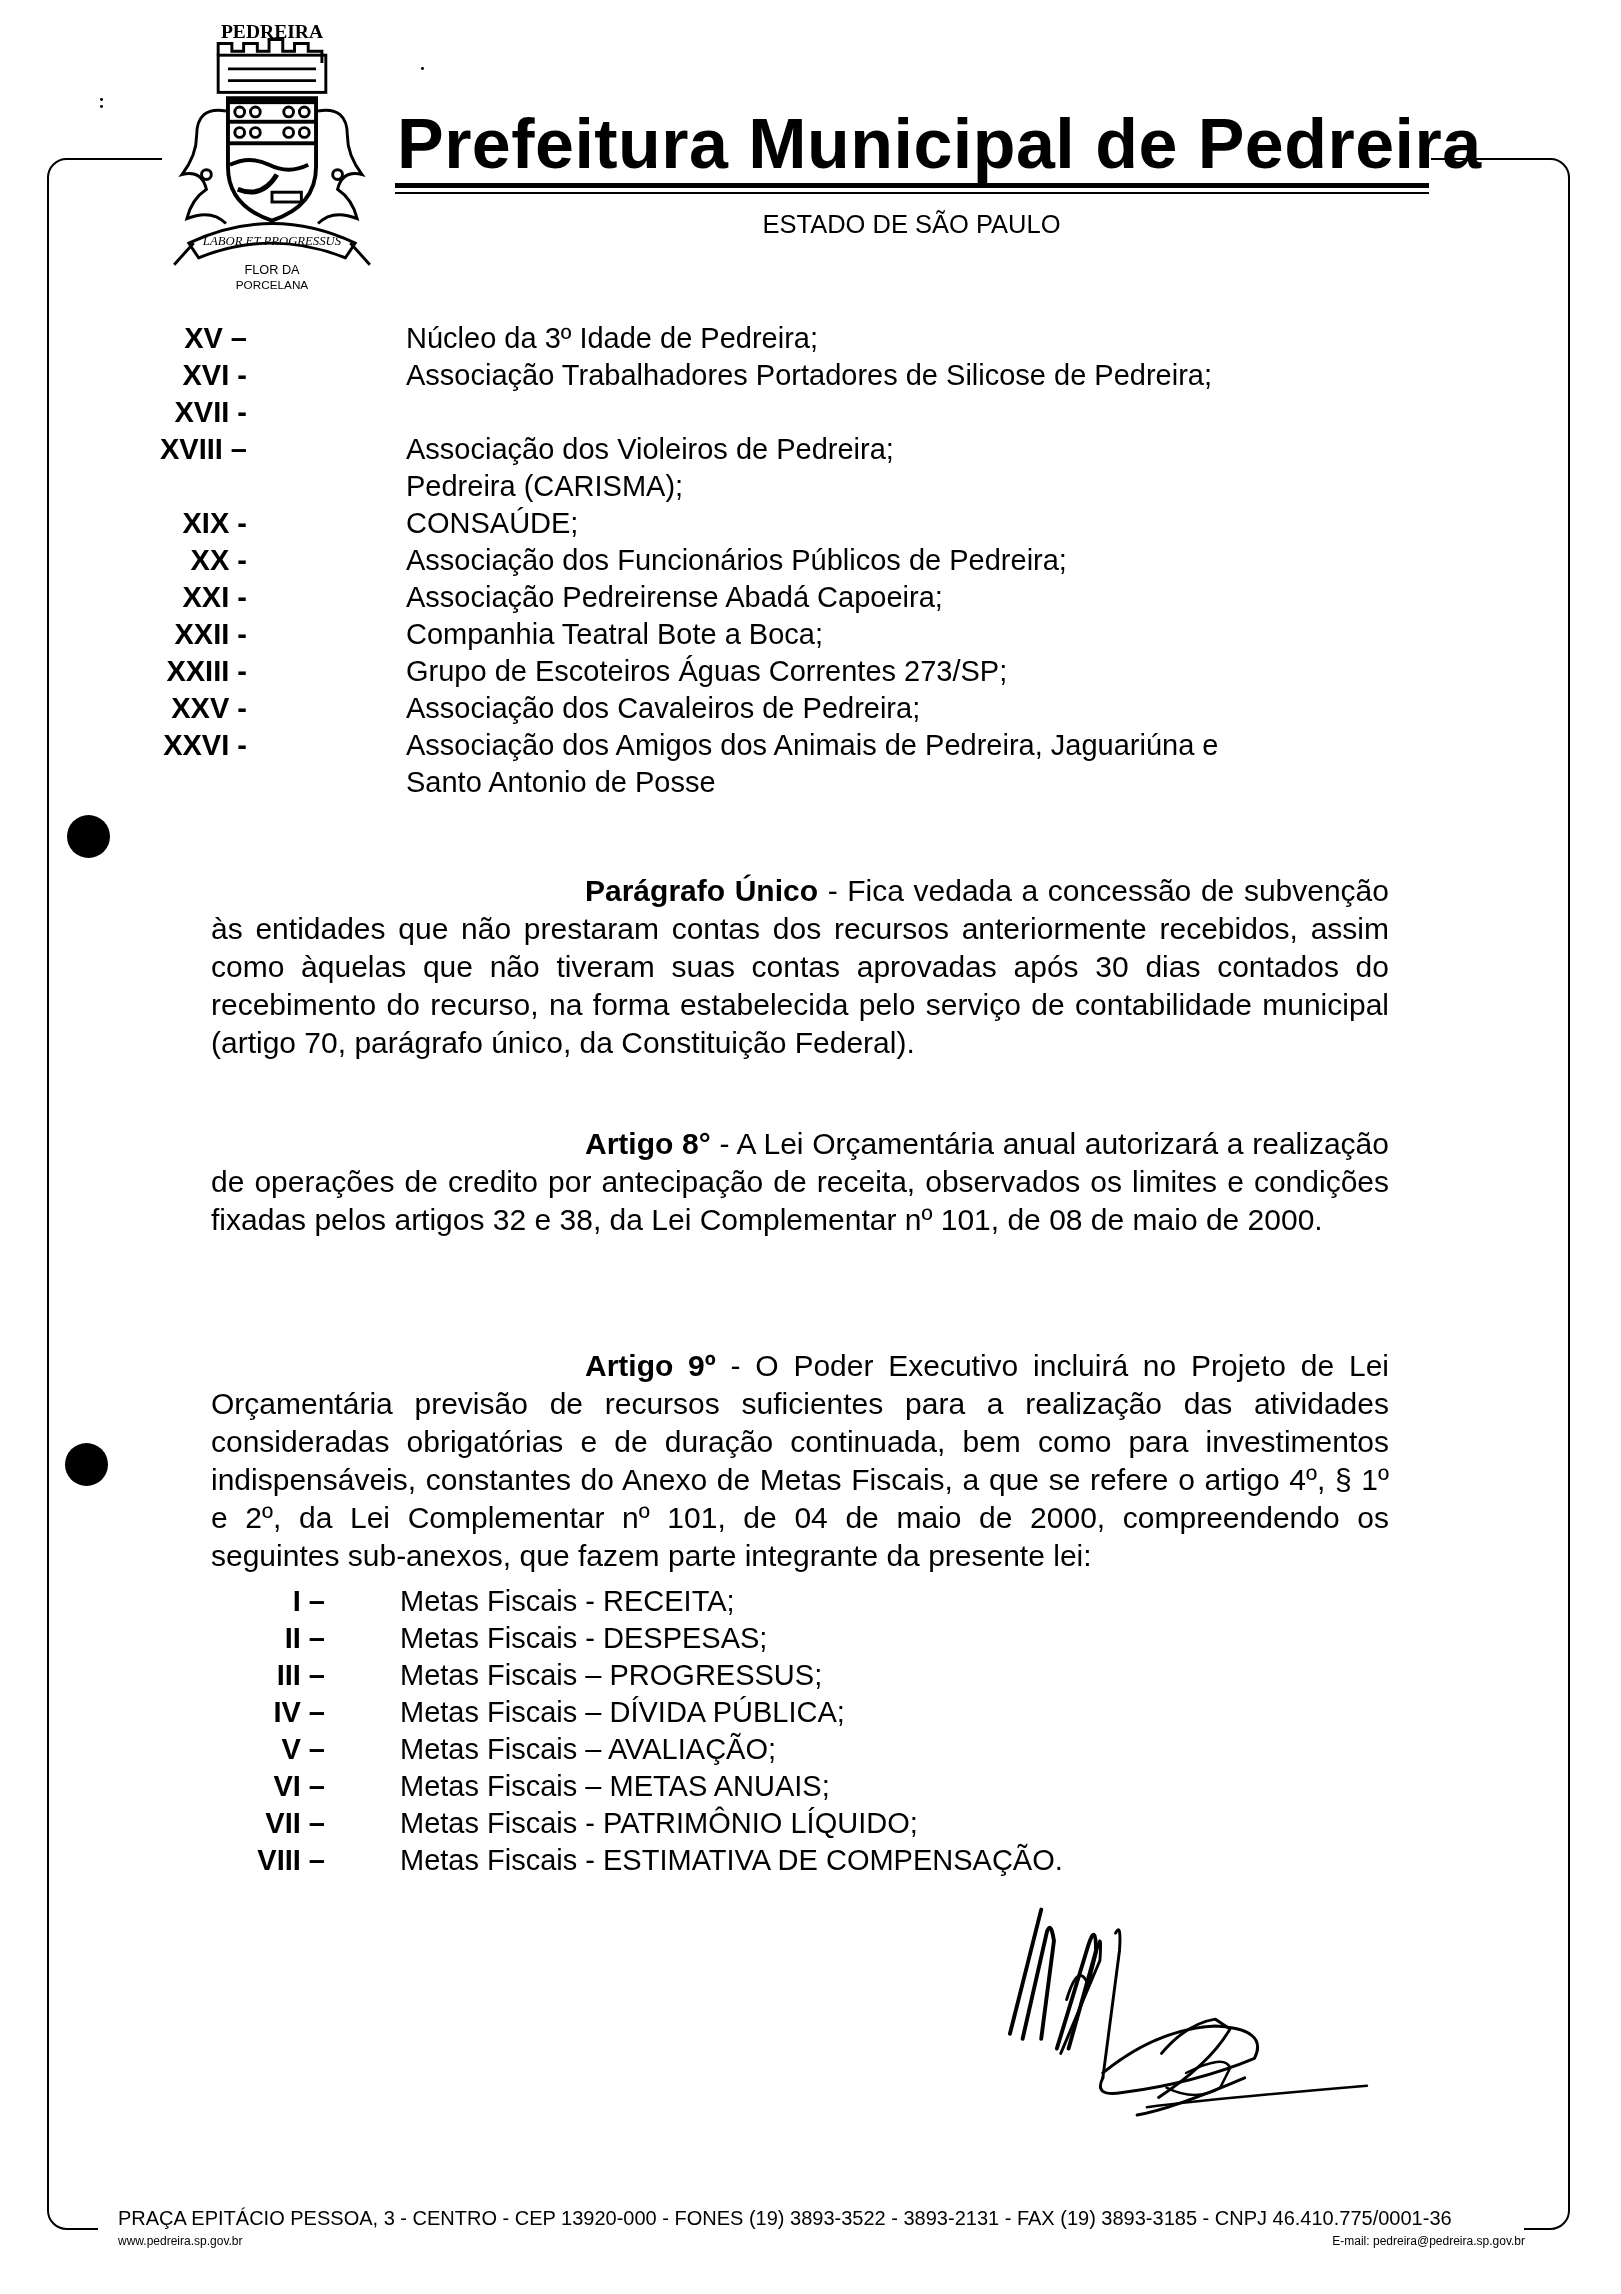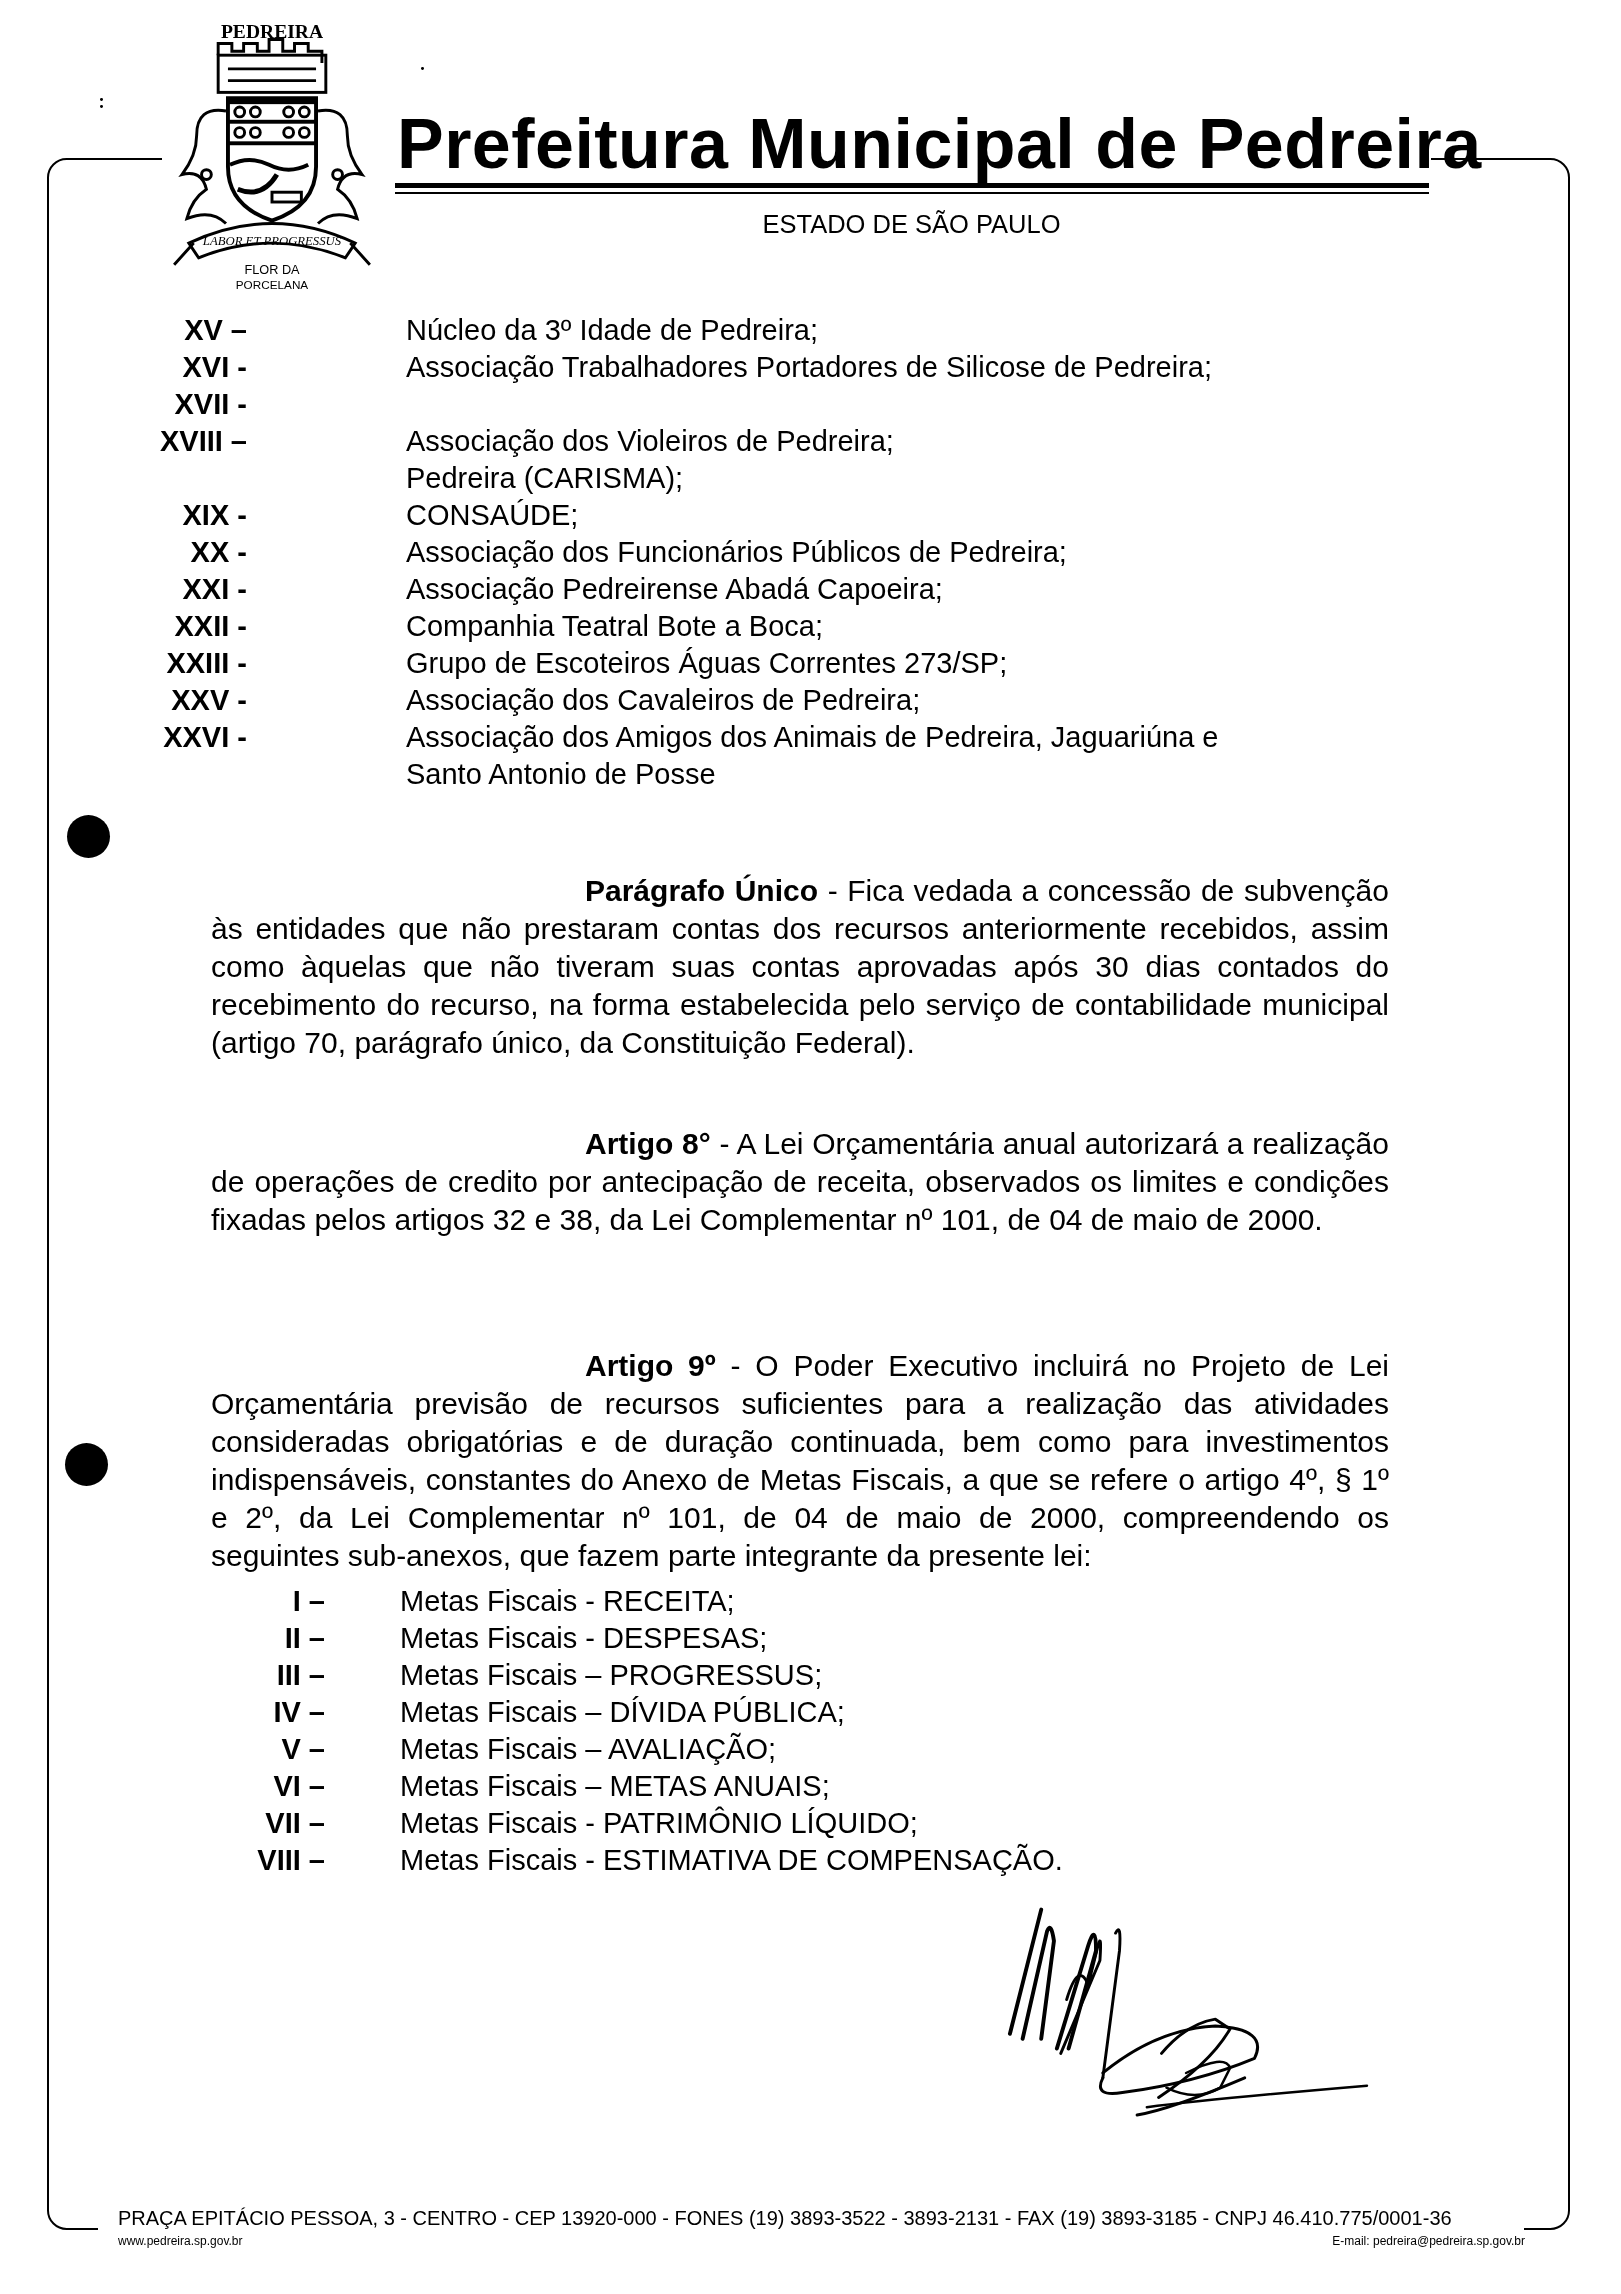--- a/index.html
+++ b/index.html
@@ -8,21 +8,21 @@
   .frame { position: absolute; left: 47px; top: 158px; width: 1523px; height: 2072px;
            border: 2.9px solid #000; border-radius: 19.6px; box-sizing: border-box; }
   .frame-mask-top { position: absolute; left: 162px; top: 147px; width: 1269px; height: 23.5px; background: #fff; }
   .frame-mask-bottom { position: absolute; left: 98px; top: 2217px; width: 1426px; height: 23.5px; background: #fff; }
   .logo { position: absolute; left: 169px; top: 17.6px; width: 206px; height: 276px; }
   .title { position: absolute; left: 397px; top: 108px; font-size: 71px; font-weight: bold;
            letter-spacing: 0.5px; line-height: 1; white-space: nowrap; transform: scaleX(0.985); transform-origin: left top; }
   .title-rule1 { position: absolute; left: 395px; top: 183px; width: 1034px; height: 4.9px; background: #000; }
   .title-rule2 { position: absolute; left: 395px; top: 192px; width: 1034px; height: 2px; background: #000; }
   .subtitle { position: absolute; left: 0; width: 1823px; top: 210px; text-align: center; font-size: 25.5px; }
-  .list { position: absolute; left: 0; top: 312px; width: 1504px; }
+  .list { position: absolute; left: 0; top: 320px; width: 1504px; }
   .li { position: relative; height: 37px; font-size: 29px; line-height: 37px; }
   .li .num { position: absolute; right: 1257px; font-weight: bold; white-space: nowrap; }
   .li .txt { position: absolute; left: 406px; white-space: nowrap; }
   .li.cont { }
   .para { position: absolute; left: 211px; width: 1178px; font-size: 30px; line-height: 38px;
           text-align: justify; text-align-last: left; }
   .para .lead { display: inline-block; width: 374px; }
   .para b { font-weight: bold; }
   .list2 { position: absolute; left: 0; top: 1583px; width: 1621px; }
   .li2 { position: relative; height: 37px; font-size: 29px; line-height: 37px; }
@@ -142,21 +142,21 @@
       <span class="num">XXVI -</span>
       <span class="txt">Associação dos Amigos dos Animais de Pedreira, Jaguariúna e</span>
     </div>
   <div class="li cont">
       <span class="txt">Santo Antonio de Posse</span>
     </div>
 </div>
 
 <div class="para" style="top:872px;"><span class="lead"></span><b>Parágrafo Único</b><span> - Fica vedada a concessão de subvenção às entidades que não prestaram contas dos recursos anteriormente recebidos, assim como àquelas que não tiveram suas contas aprovadas após 30 dias contados do recebimento do recurso, na forma estabelecida pelo serviço de contabilidade municipal (artigo 70, parágrafo único, da Constituição Federal).</span></div>
 
-<div class="para" style="top:1125px;"><span class="lead"></span><b>Artigo 8°</b><span> - A Lei Orçamentária anual autorizará a realização de operações de credito por antecipação de receita, observados os limites e condições fixadas pelos artigos 32 e 38, da Lei Complementar nº 101, de 04 de maio de 2000.</span></div>
+<div class="para" style="top:1125px;"><span class="lead"></span><b>Artigo 8°</b><span> - A Lei Orçamentária anual autorizará a realização de operações de credito por antecipação de receita, observados os limites e condições fixadas pelos artigos 32 e 38, da Lei Complementar nº 101, de 08 de maio de 2000.</span></div>
 
 <div class="para" style="top:1347px;"><span class="lead"></span><b>Artigo 9º</b><span> - O Poder Executivo incluirá no Projeto de Lei Orçamentária previsão de recursos suficientes para a realização das atividades consideradas obrigatórias e de duração continuada, bem como para investimentos indispensáveis, constantes do Anexo de Metas Fiscais, a que se refere o artigo 4º, § 1º e 2º, da Lei Complementar nº 101, de 04 de maio de 2000, compreendendo os seguintes sub-anexos, que fazem parte integrante da presente lei:</span></div>
 
 <div class="list2">
   <div class="li2">
       <span class="num">I –</span>
       <span class="txt">Metas Fiscais - RECEITA;</span>
     </div>
   <div class="li2">
       <span class="num">II –</span>

